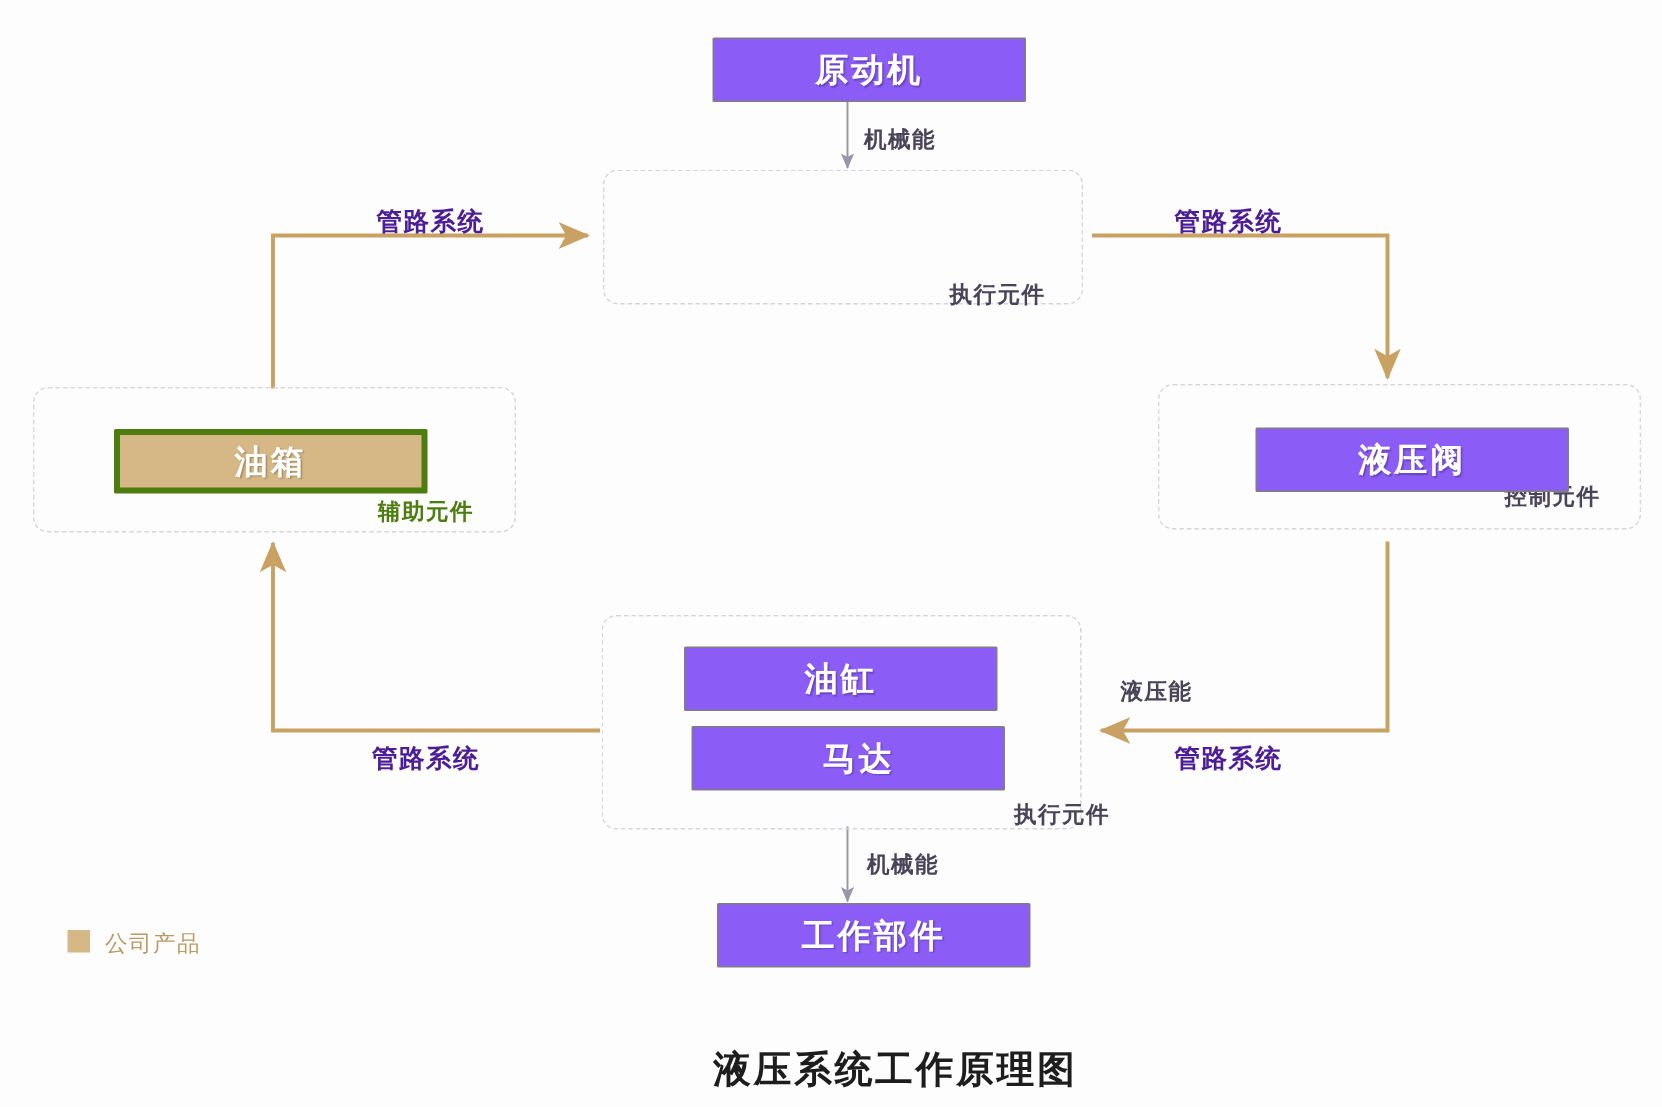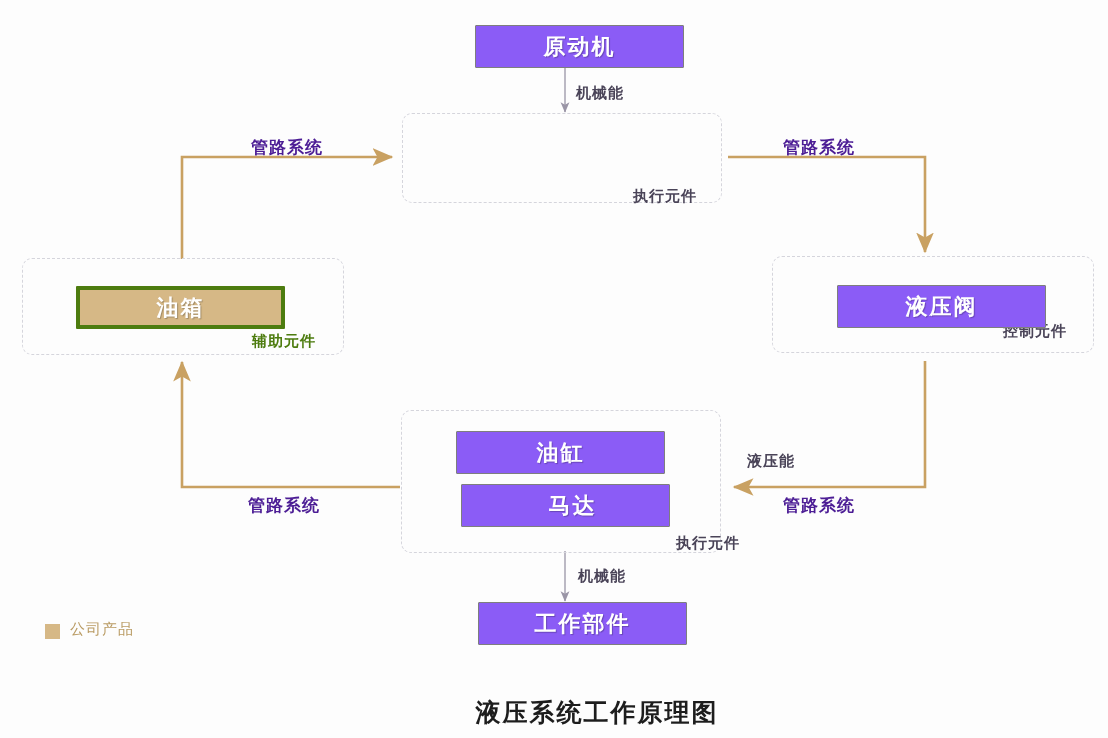--- a/index.html
+++ b/index.html
@@ -85,21 +85,21 @@
     height: 738px;
     pointer-events: none;
   }
 
   
   #legend {
     position: absolute;
     left: 45px;
     top: 620px;
     display: flex;
-    align-items: flex-end;
+    align-items: flex-start;
     gap: 10px;
   }
   #legend .swatch {
     width: 15px;
     height: 15px;
     background: #d6b886;
   }
   #legend .legend-text {
     font-size: 15px;
     color: #b99b63;

